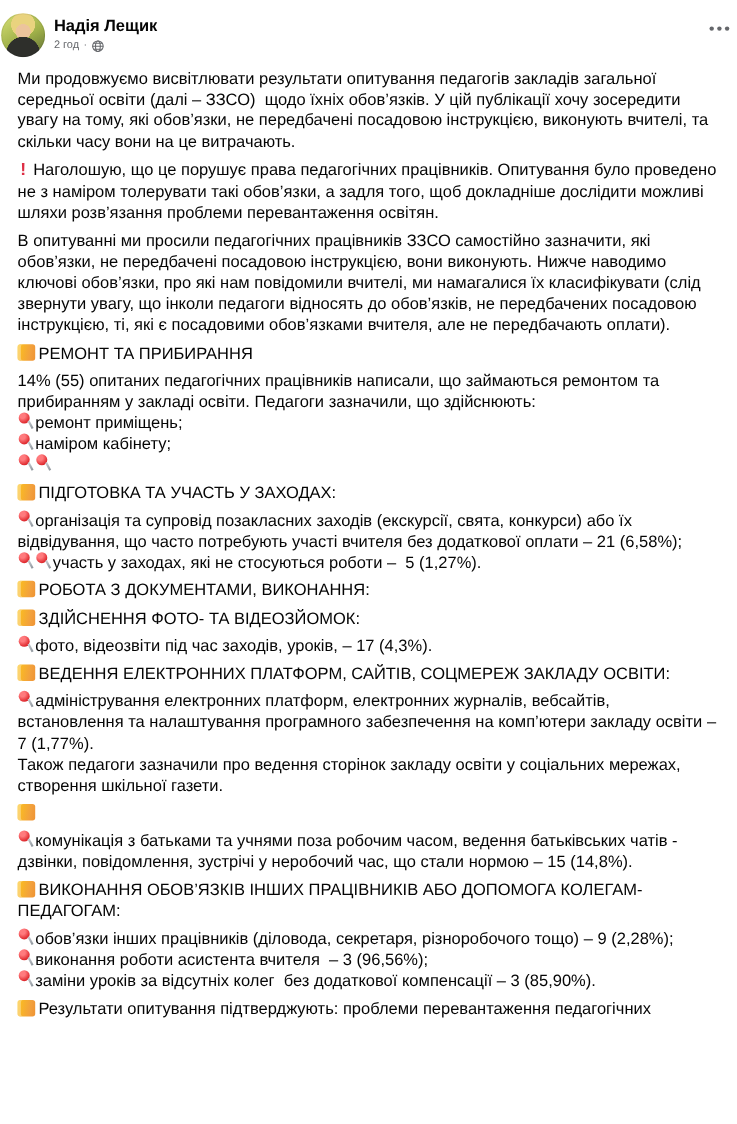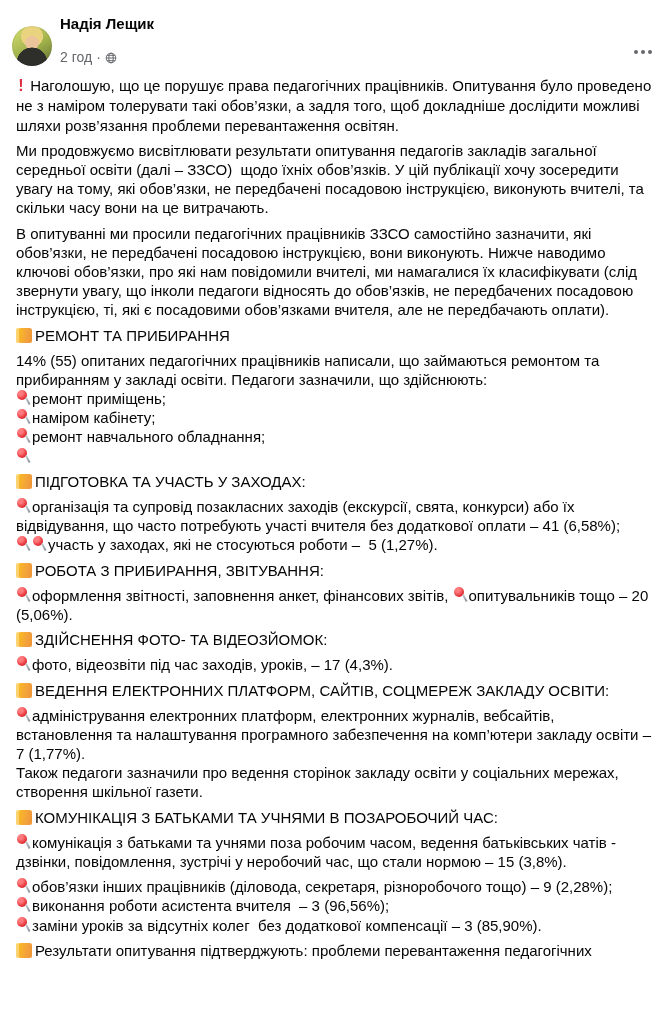--- a/index.html
+++ b/index.html
@@ -1,29 +1,29 @@
 <!DOCTYPE html>
 <html><head>
 <meta charset="utf-8">
 <style>
   *{box-sizing:border-box;margin:0;padding:0}
   html,body{background:#ffffff}
   body{font-family:"Liberation Sans",sans-serif;-webkit-font-smoothing:antialiased}
   .post{width:670px;height:1022px;overflow:hidden;background:#fff;position:relative}
-  .post-header{display:flex;align-items:flex-end;padding:12px 12px 8px}
+  .post-header{display:flex;align-items:flex-start;padding:12px 1px 8px}
   .avatar{width:40px;height:40px;border-radius:50%;flex:0 0 40px;cursor:pointer;
     background:
       radial-gradient(circle at 50% 92%, #2e2f2b 0 36%, rgba(0,0,0,0) 37%),
       radial-gradient(circle at 50% 42%, #ecc49c 0 22%, rgba(0,0,0,0) 23%),
       radial-gradient(circle at 50% 26%, #e9d37e 0 30%, rgba(0,0,0,0) 31%),
       linear-gradient(150deg,#d9e276 0%,#9fb049 55%,#5d6b33 100%);
     box-shadow:inset 0 0 0 1px rgba(0,0,0,.08)}
   .header-text{margin-left:8px;flex:1;padding-top:2px}
   .author{font-size:15px;font-weight:700;color:#050505;line-height:19px;cursor:pointer;display:inline-block}
-  .meta{display:flex;align-items:center;gap:4px;font-size:14px;color:#65676b;line-height:17px;margin-top:16px}
+  .meta{display:flex;align-items:center;gap:4px;font-size:10px;color:#65676b;line-height:17px;margin-top:0}
   .meta .ts{cursor:pointer}
   .menu-btn{display:flex;gap:3px;align-items:center;padding:12px 6px;cursor:pointer;border-radius:18px}
   .mdot{width:4px;height:4px;border-radius:50%;background:#65676b}
   .post-content{padding:2px 16px 0;font-size:15px;line-height:1.28;color:#050505}
   .post-block{margin-bottom:6px;white-space:pre-wrap}
   .em{display:inline-block;vertical-align:-2px}
   .em-exclamation{width:10px;text-align:center;vertical-align:0}
   .em-exclamation::before{content:"!";color:#dd2e44;font-weight:800;font-size:16px}
   .em-ledger{width:16px;height:15px;border-radius:2.5px;
     background:linear-gradient(100deg,#fcc21b 0%,#f2a03d 70%,#ef9332 100%);
@@ -55,39 +55,38 @@
         </span>
       </div>
     </div>
     <div class="menu-btn">
       <span class="mdot"></span>
       <span class="mdot"></span>
       <span class="mdot"></span>
     </div>
   </div>
   <div class="post-content">
+      <div class="post-block"><span class="t">Ми продовжуємо висвітлювати результати опитування педагогів закладів загальної середньої освіти (далі – ЗЗСО)  щодо їхніх обов’язків. У цій публікації хочу зосередити увагу на тому, які обов’язки, не передбачені посадовою інструкцією, виконують вчителі, та скільки часу вони на це витрачають.</span></div>
       <div class="post-block"><span class="em em-exclamation"></span><span class="t"> Наголошую, що це порушує права педагогічних працівників. Опитування було проведено не з наміром толерувати такі обов’язки, а задля того, щоб докладніше дослідити можливі шляхи розв’язання проблеми перевантаження освітян.</span></div>
-      <div class="post-block"><span class="t">Ми продовжуємо висвітлювати результати опитування педагогів закладів загальної середньої освіти (далі – ЗЗСО)  щодо їхніх обов’язків. У цій публікації хочу зосередити увагу на тому, які обов’язки, не передбачені посадовою інструкцією, виконують вчителі, та скільки часу вони на це витрачають.</span></div>
       <div class="post-block"><span class="t">В опитуванні ми просили педагогічних працівників ЗЗСО самостійно зазначити, які обов’язки, не передбачені посадовою інструкцією, вони виконують. Нижче наводимо ключові обов’язки, про які нам повідомили вчителі, ми намагалися їх класифікувати (слід звернути увагу, що інколи педагоги відносять до обов’язків, не передбачених посадовою інструкцією, ті, які є посадовими обов’язками вчителя, але не передбачають оплати).</span></div>
       <div class="post-block"><span class="em em-ledger"></span><span class="t">РЕМОНТ ТА ПРИБИРАННЯ</span></div>
       <div class="post-block"><span class="t">14% (55) опитаних педагогічних працівників написали, що займаються ремонтом та прибиранням у закладі освіти. Педагоги зазначили, що здійснюють:
 </span><span class="em em-pushpin"></span><span class="t">ремонт приміщень;
 </span><span class="em em-pushpin"></span><span class="t">наміром кабінету;
-</span><span class="em em-pushpin"></span><span class="t">ремонт навчального обладнання;
-</span><span class="em em-pushpin"></span></div>
+</span><span class="em em-pushpin"></span><span class="em em-pushpin"></span></div>
       <div class="post-block"><span class="em em-ledger"></span><span class="t">ПІДГОТОВКА ТА УЧАСТЬ У ЗАХОДАХ:</span></div>
-      <div class="post-block"><span class="em em-pushpin"></span><span class="t">організація та супровід позакласних заходів (екскурсії, свята, конкурси) або їх відвідування, що часто потребують участі вчителя без додаткової оплати – 41 (6,58%);
+      <div class="post-block"><span class="em em-pushpin"></span><span class="t">організація та супровід позакласних заходів (екскурсії, свята, конкурси) або їх відвідування, що часто потребують участі вчителя без додаткової оплати – 21 (6,58%);
 </span><span class="em em-pushpin"></span><span class="em em-pushpin"></span><span class="t">участь у заходах, які не стосуються роботи –  5 (1,27%).</span></div>
-      <div class="post-block"><span class="em em-ledger"></span><span class="t">РОБОТА З ПРИБИРАННЯ, ЗВІТУВАННЯ:</span></div>
-      <div class="post-block"><span class="em em-pushpin"></span><span class="t">оформлення звітності, заповнення анкет, фінансових звітів, </span><span class="em em-pushpin"></span><span class="t">опитувальників тощо – 20 (5,06%).</span></div>
+      <div class="post-block"><span class="em em-ledger"></span><span class="t">РОБОТА З ДОКУМЕНТАМИ, ВИКОНАННЯ:</span></div>
       <div class="post-block"><span class="em em-ledger"></span><span class="t">ЗДІЙСНЕННЯ ФОТО- ТА ВІДЕОЗЙОМОК:</span></div>
       <div class="post-block"><span class="em em-pushpin"></span><span class="t">фото, відеозвіти під час заходів, уроків, – 17 (4,3%).</span></div>
       <div class="post-block"><span class="em em-ledger"></span><span class="t">ВЕДЕННЯ ЕЛЕКТРОННИХ ПЛАТФОРМ, САЙТІВ, СОЦМЕРЕЖ ЗАКЛАДУ ОСВІТИ:</span></div>
       <div class="post-block"><span class="em em-pushpin"></span><span class="t">адміністрування електронних платформ, електронних журналів, вебсайтів, встановлення та налаштування програмного забезпечення на комп’ютери закладу освіти – 7 (1,77%).
 Також педагоги зазначили про ведення сторінок закладу освіти у соціальних мережах, створення шкільної газети.</span></div>
-      <div class="post-block"><span class="em em-ledger"></span><span class="t">КОМУНІКАЦІЯ З БАТЬКАМИ ТА УЧНЯМИ В ПОЗАРОБОЧИЙ ЧАС:</span></div>
-      <div class="post-block"><span class="em em-pushpin"></span><span class="t">комунікація з батьками та учнями поза робочим часом, ведення батьківських чатів - дзвінки, повідомлення, зустрічі у неробочий час, що стали нормою – 15 (3,8%).</span></div>
+      <div class="post-block"><span class="em em-ledger"></span></div>
+      <div class="post-block"><span class="em em-pushpin"></span><span class="t">комунікація з батьками та учнями поза робочим часом, ведення батьківських чатів - дзвінки, повідомлення, зустрічі у неробочий час, що стали нормою – 15 (14,8%).</span></div>
+      <div class="post-block"><span class="em em-ledger"></span><span class="t">ВИКОНАННЯ ОБОВ’ЯЗКІВ ІНШИХ ПРАЦІВНИКІВ АБО ДОПОМОГА КОЛЕГАМ-ПЕДАГОГАМ:</span></div>
       <div class="post-block"><span class="em em-pushpin"></span><span class="t">обов’язки інших працівників (діловода, секретаря, різноробочого тощо) – 9 (2,28%);
 </span><span class="em em-pushpin"></span><span class="t">виконання роботи асистента вчителя  – 3 (96,56%);
 </span><span class="em em-pushpin"></span><span class="t">заміни уроків за відсутніх колег  без додаткової компенсації – 3 (85,90%).</span></div>
       <div class="post-block"><span class="em em-ledger"></span><span class="t">Результати опитування підтверджують: проблеми перевантаження педагогічних</span></div>
     </div>
 </div>
 
 </body></html>

